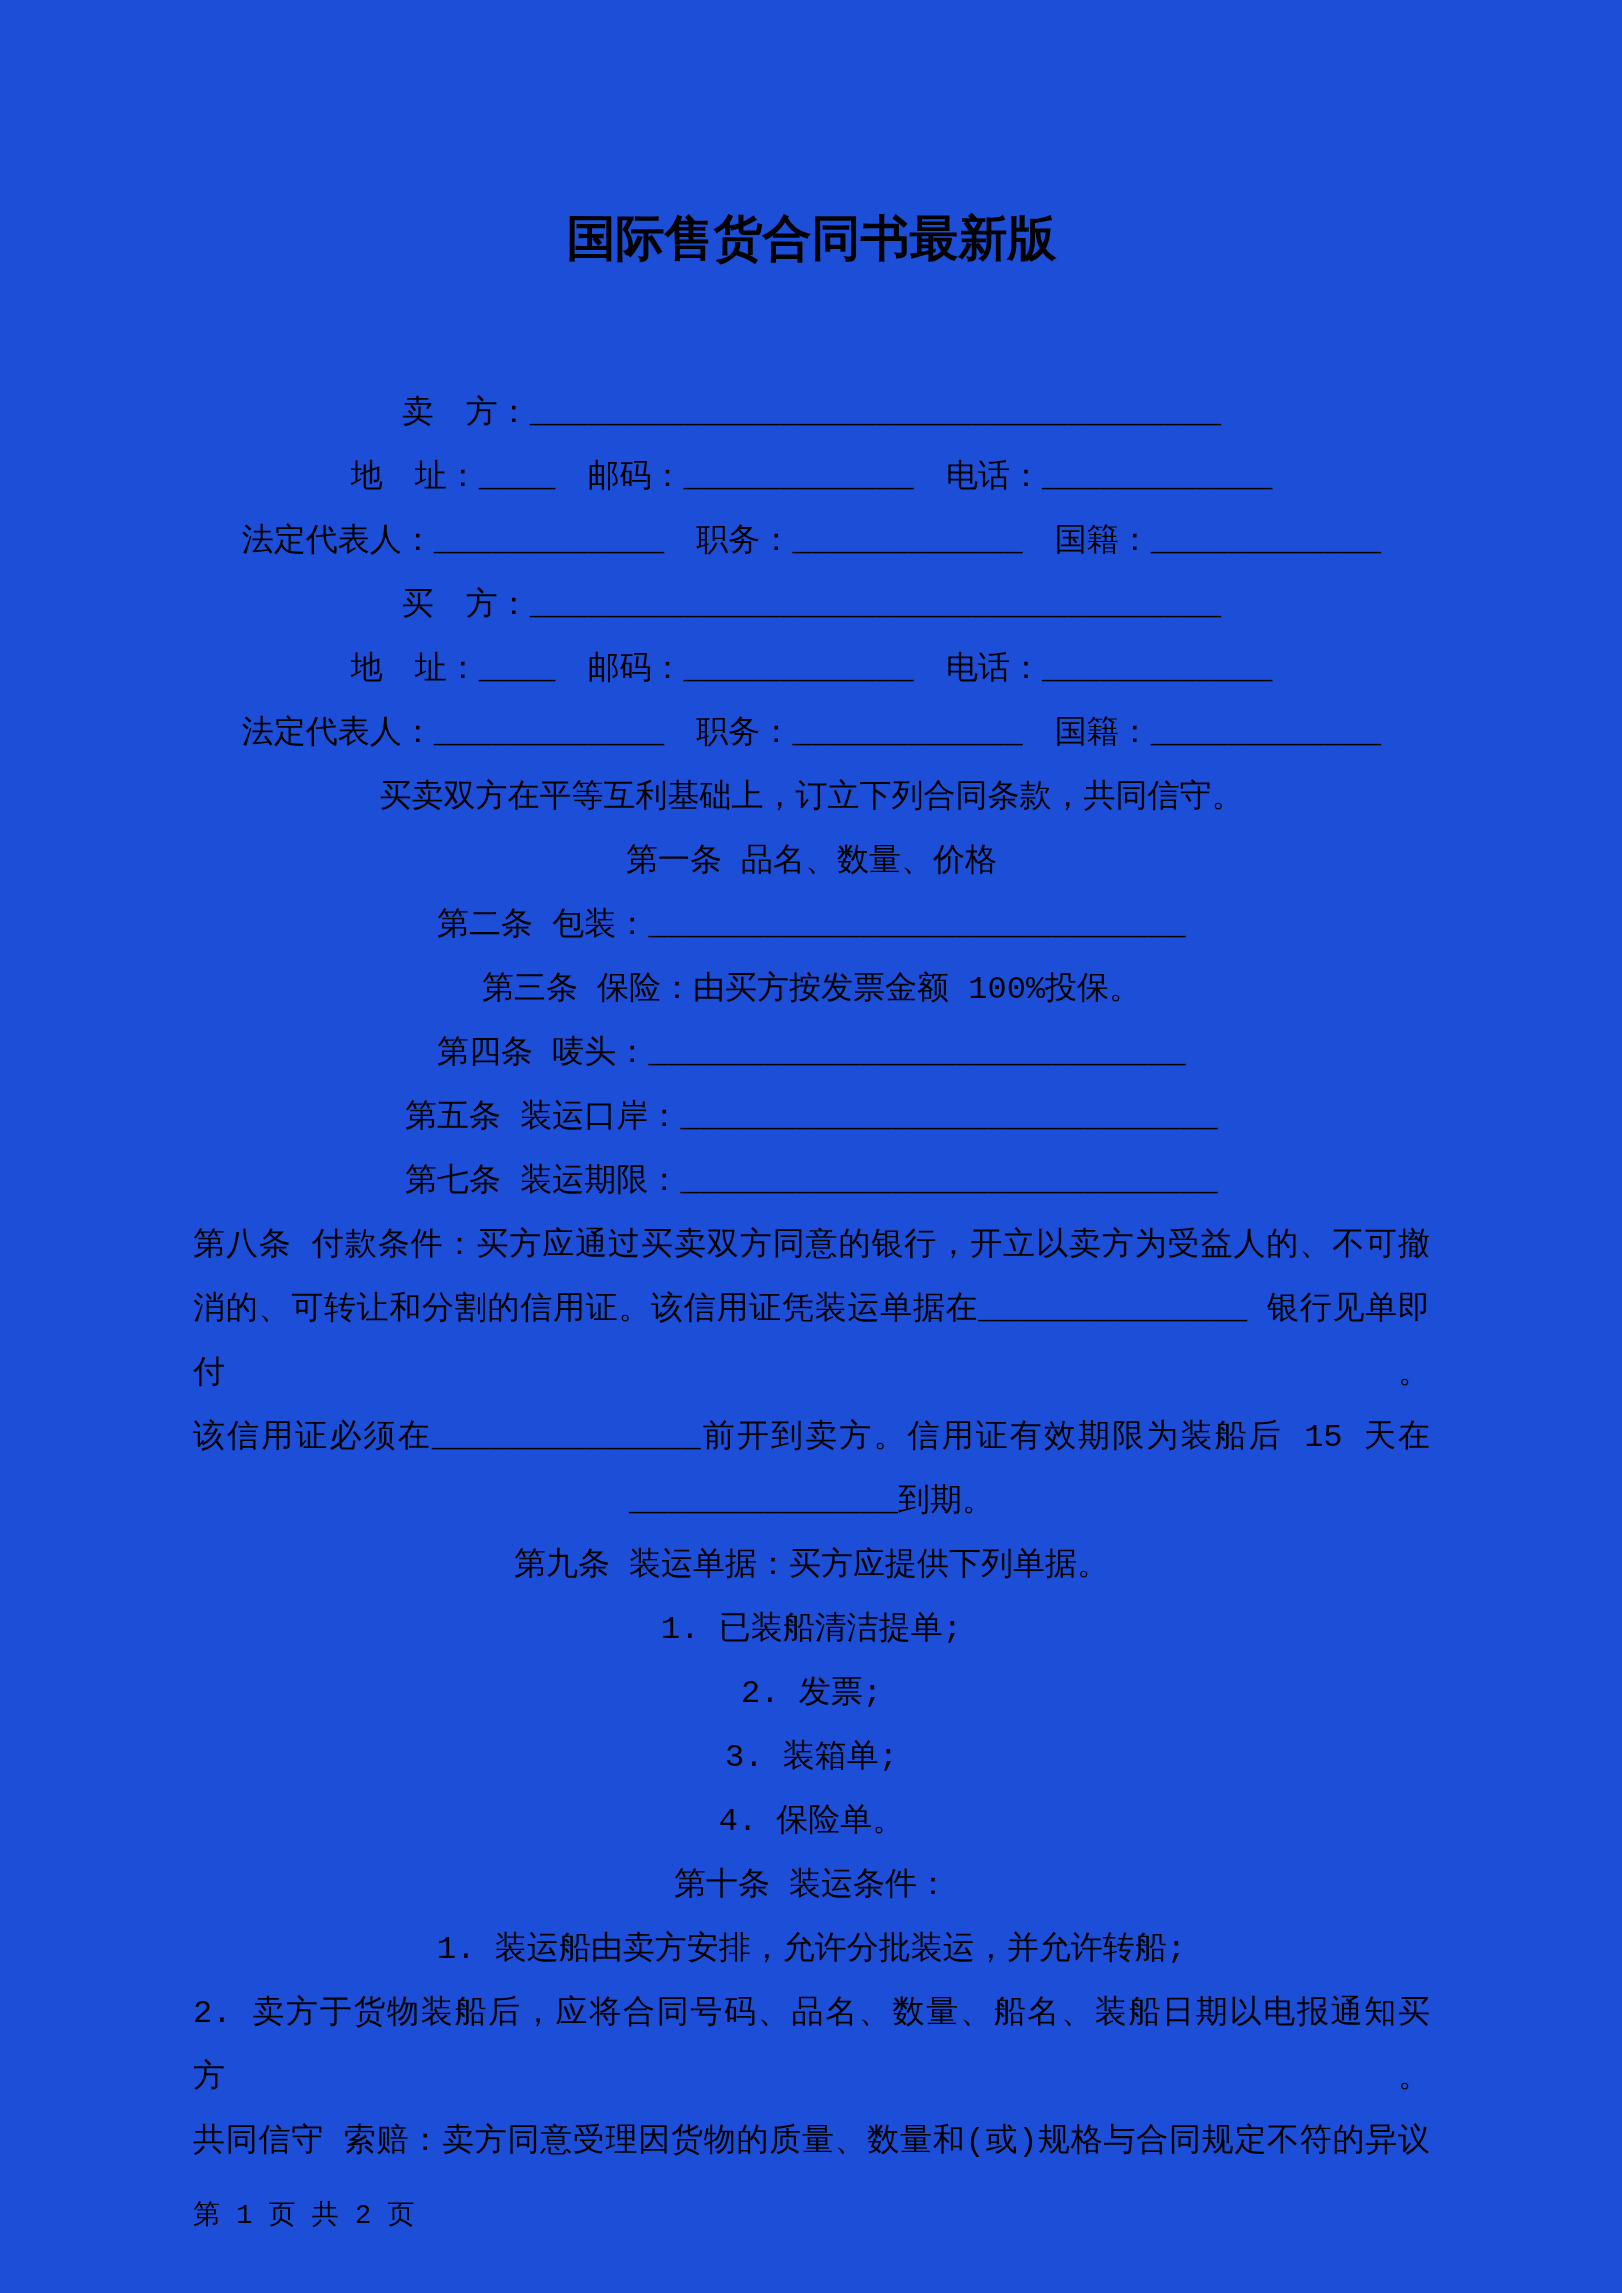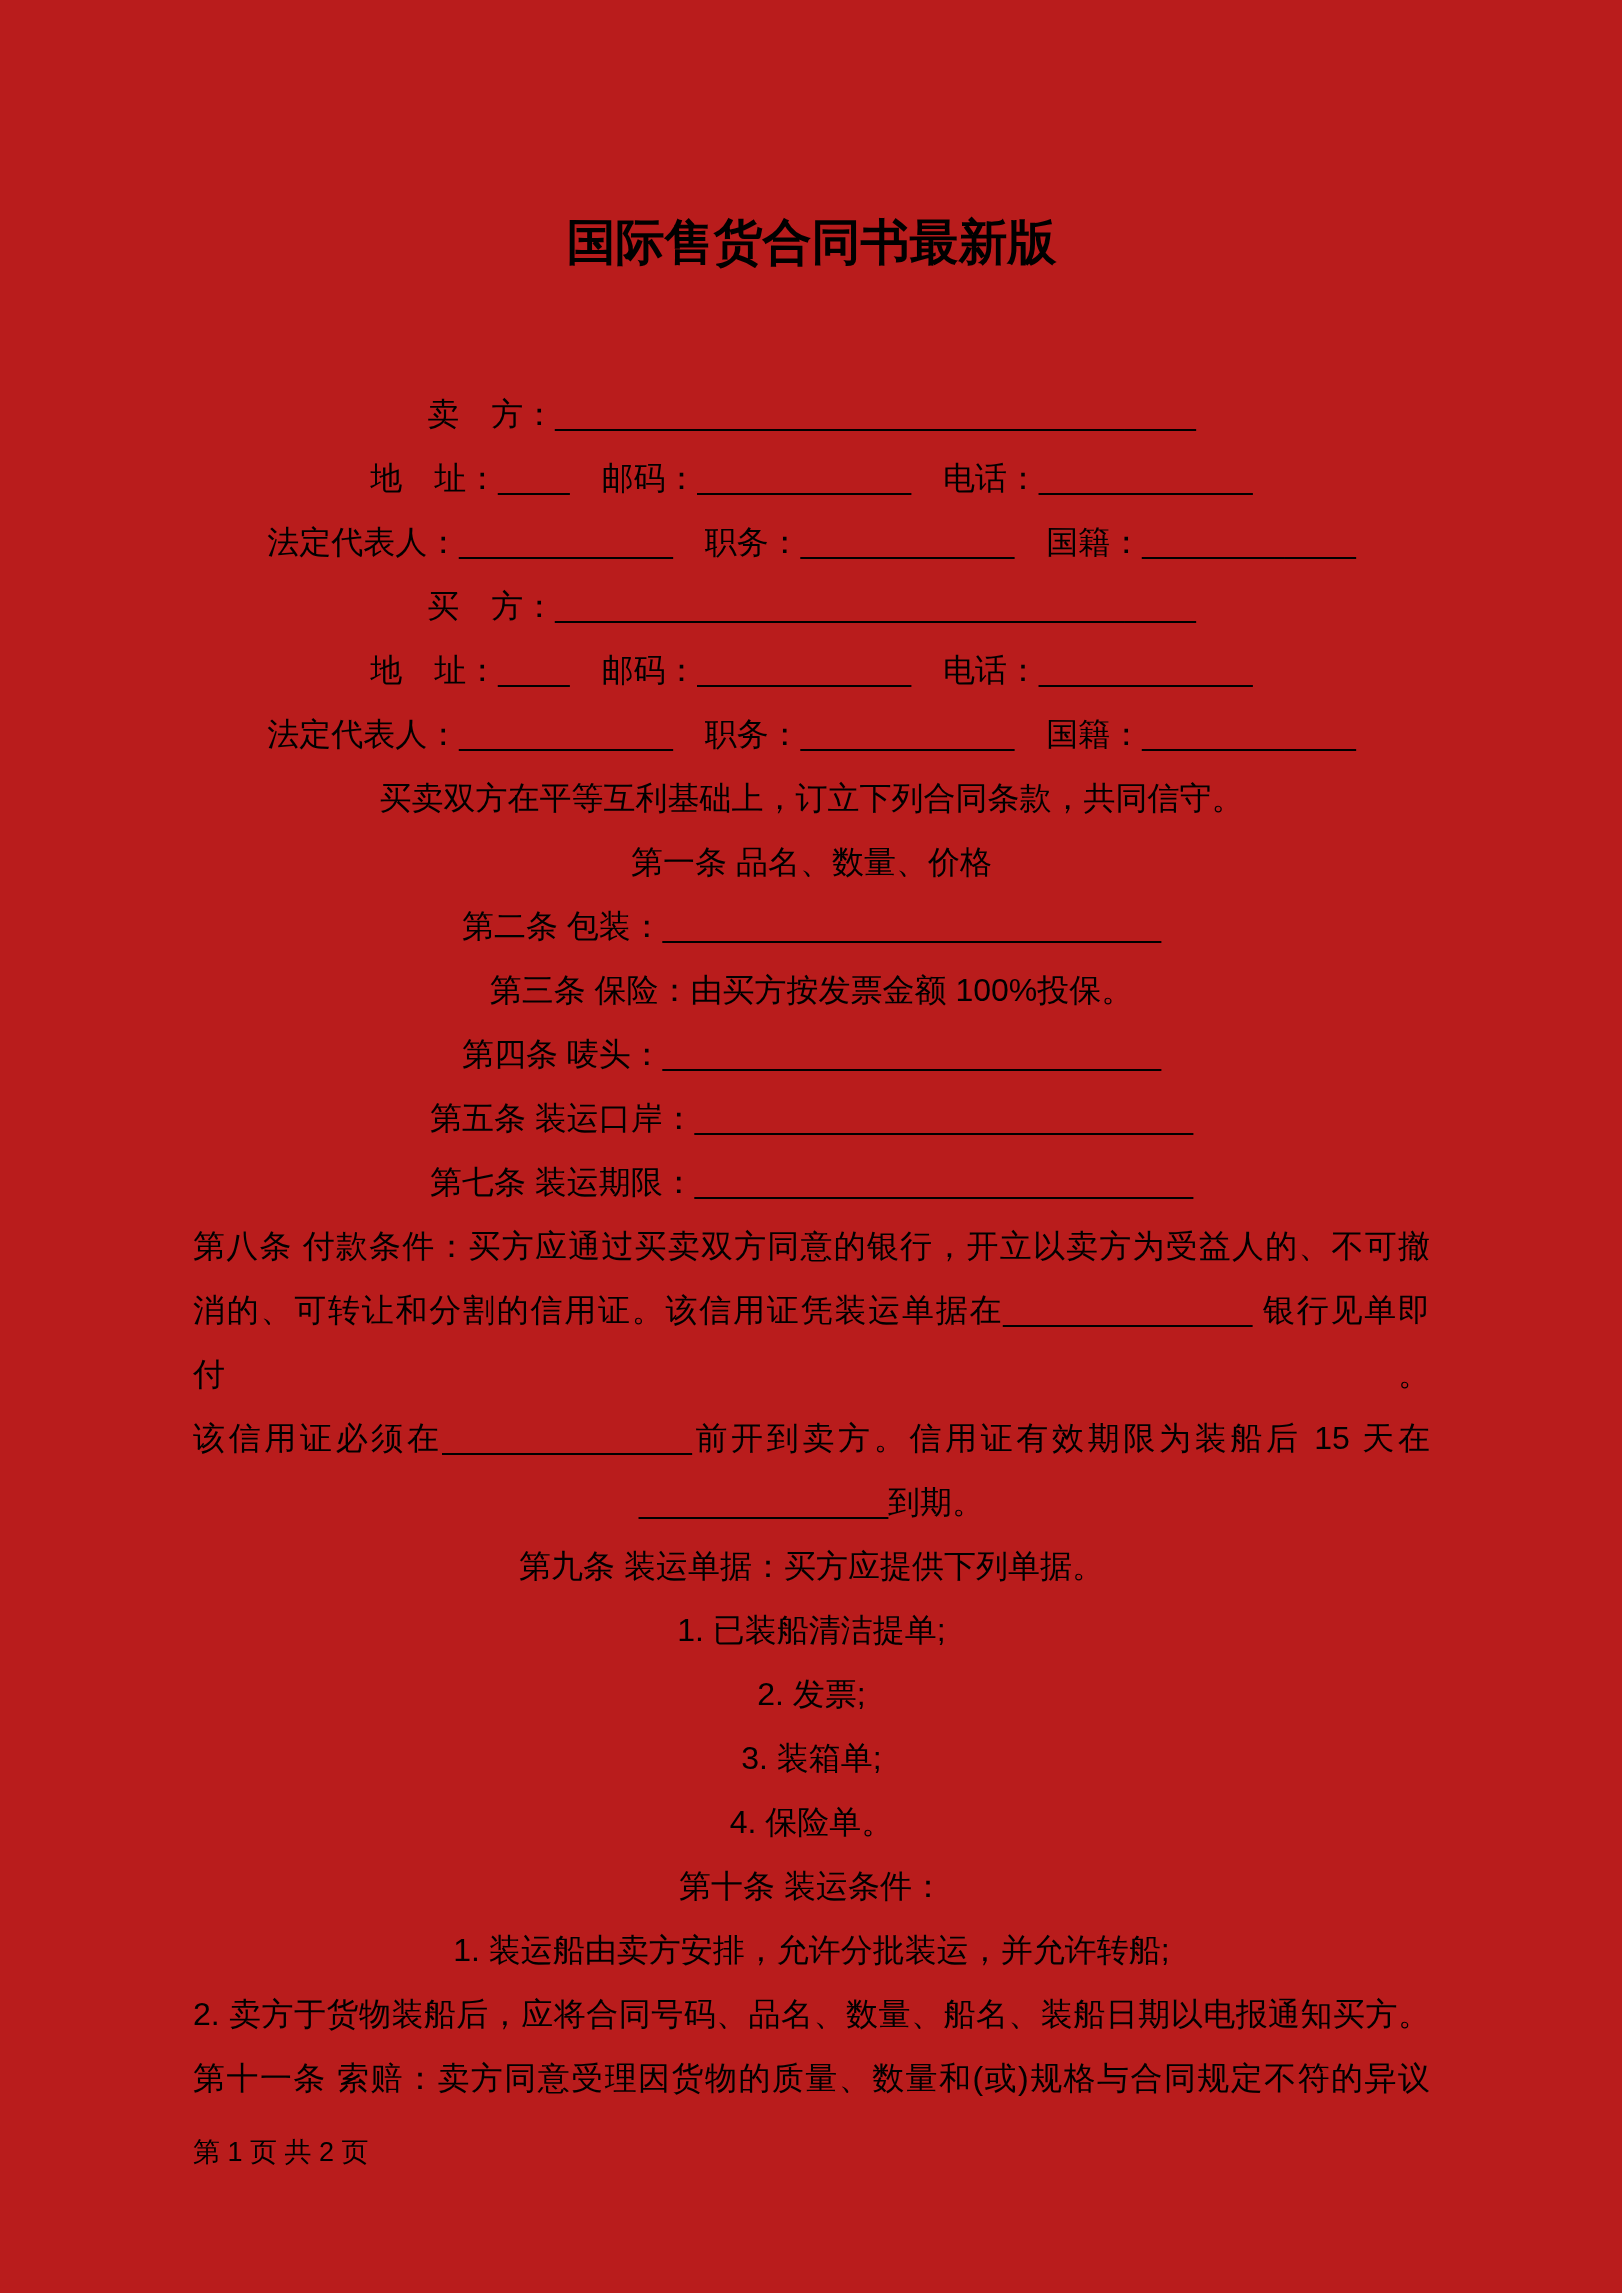--- a/index.html
+++ b/index.html
@@ -4,23 +4,23 @@
 <style>
   html, body {
     margin: 0;
     padding: 0;
     background: #ffffff;
   }
   .page {
     position: relative;
     width: 1623px;
     height: 2294px;
-    background: #b91c1c;
+    background: #1d4ed8;
     color: #000000;
-    font-family: Liberation Sans, sans-serif;
+    font-family: Liberation Mono, monospace;
     overflow: hidden;
     box-sizing: border-box;
   }
   .content {
     padding: 0 193px;
   }
   .doc-title {
     margin: 0;
     padding-top: 218px;
     font-size: 49px;
@@ -77,18 +77,18 @@
         <p class="fill">该信用证必须在______________前开到卖方。信用证有效期限为装船后 15 天在</p>
         <p>______________到期。</p>
         <p>第九条 装运单据：买方应提供下列单据。</p>
         <p>1. 已装船清洁提单;</p>
         <p>2. 发票;</p>
         <p>3. 装箱单;</p>
         <p>4. 保险单。</p>
         <p>第十条 装运条件：</p>
         <p>1. 装运船由卖方安排，允许分批装运，并允许转船;</p>
         <p class="fill">2. 卖方于货物装船后，应将合同号码、品名、数量、船名、装船日期以电报通知买方。</p>
-        <p class="fill">第十一条 索赔：卖方同意受理因货物的质量、数量和(或)规格与合同规定不符的异议</p>
+        <p class="fill">共同信守 索赔：卖方同意受理因货物的质量、数量和(或)规格与合同规定不符的异议</p>
       </div>
     <div class="page-footer">第 1 页 共 2 页</div>
   </div>
 </div>
 
 
 </body></html>

